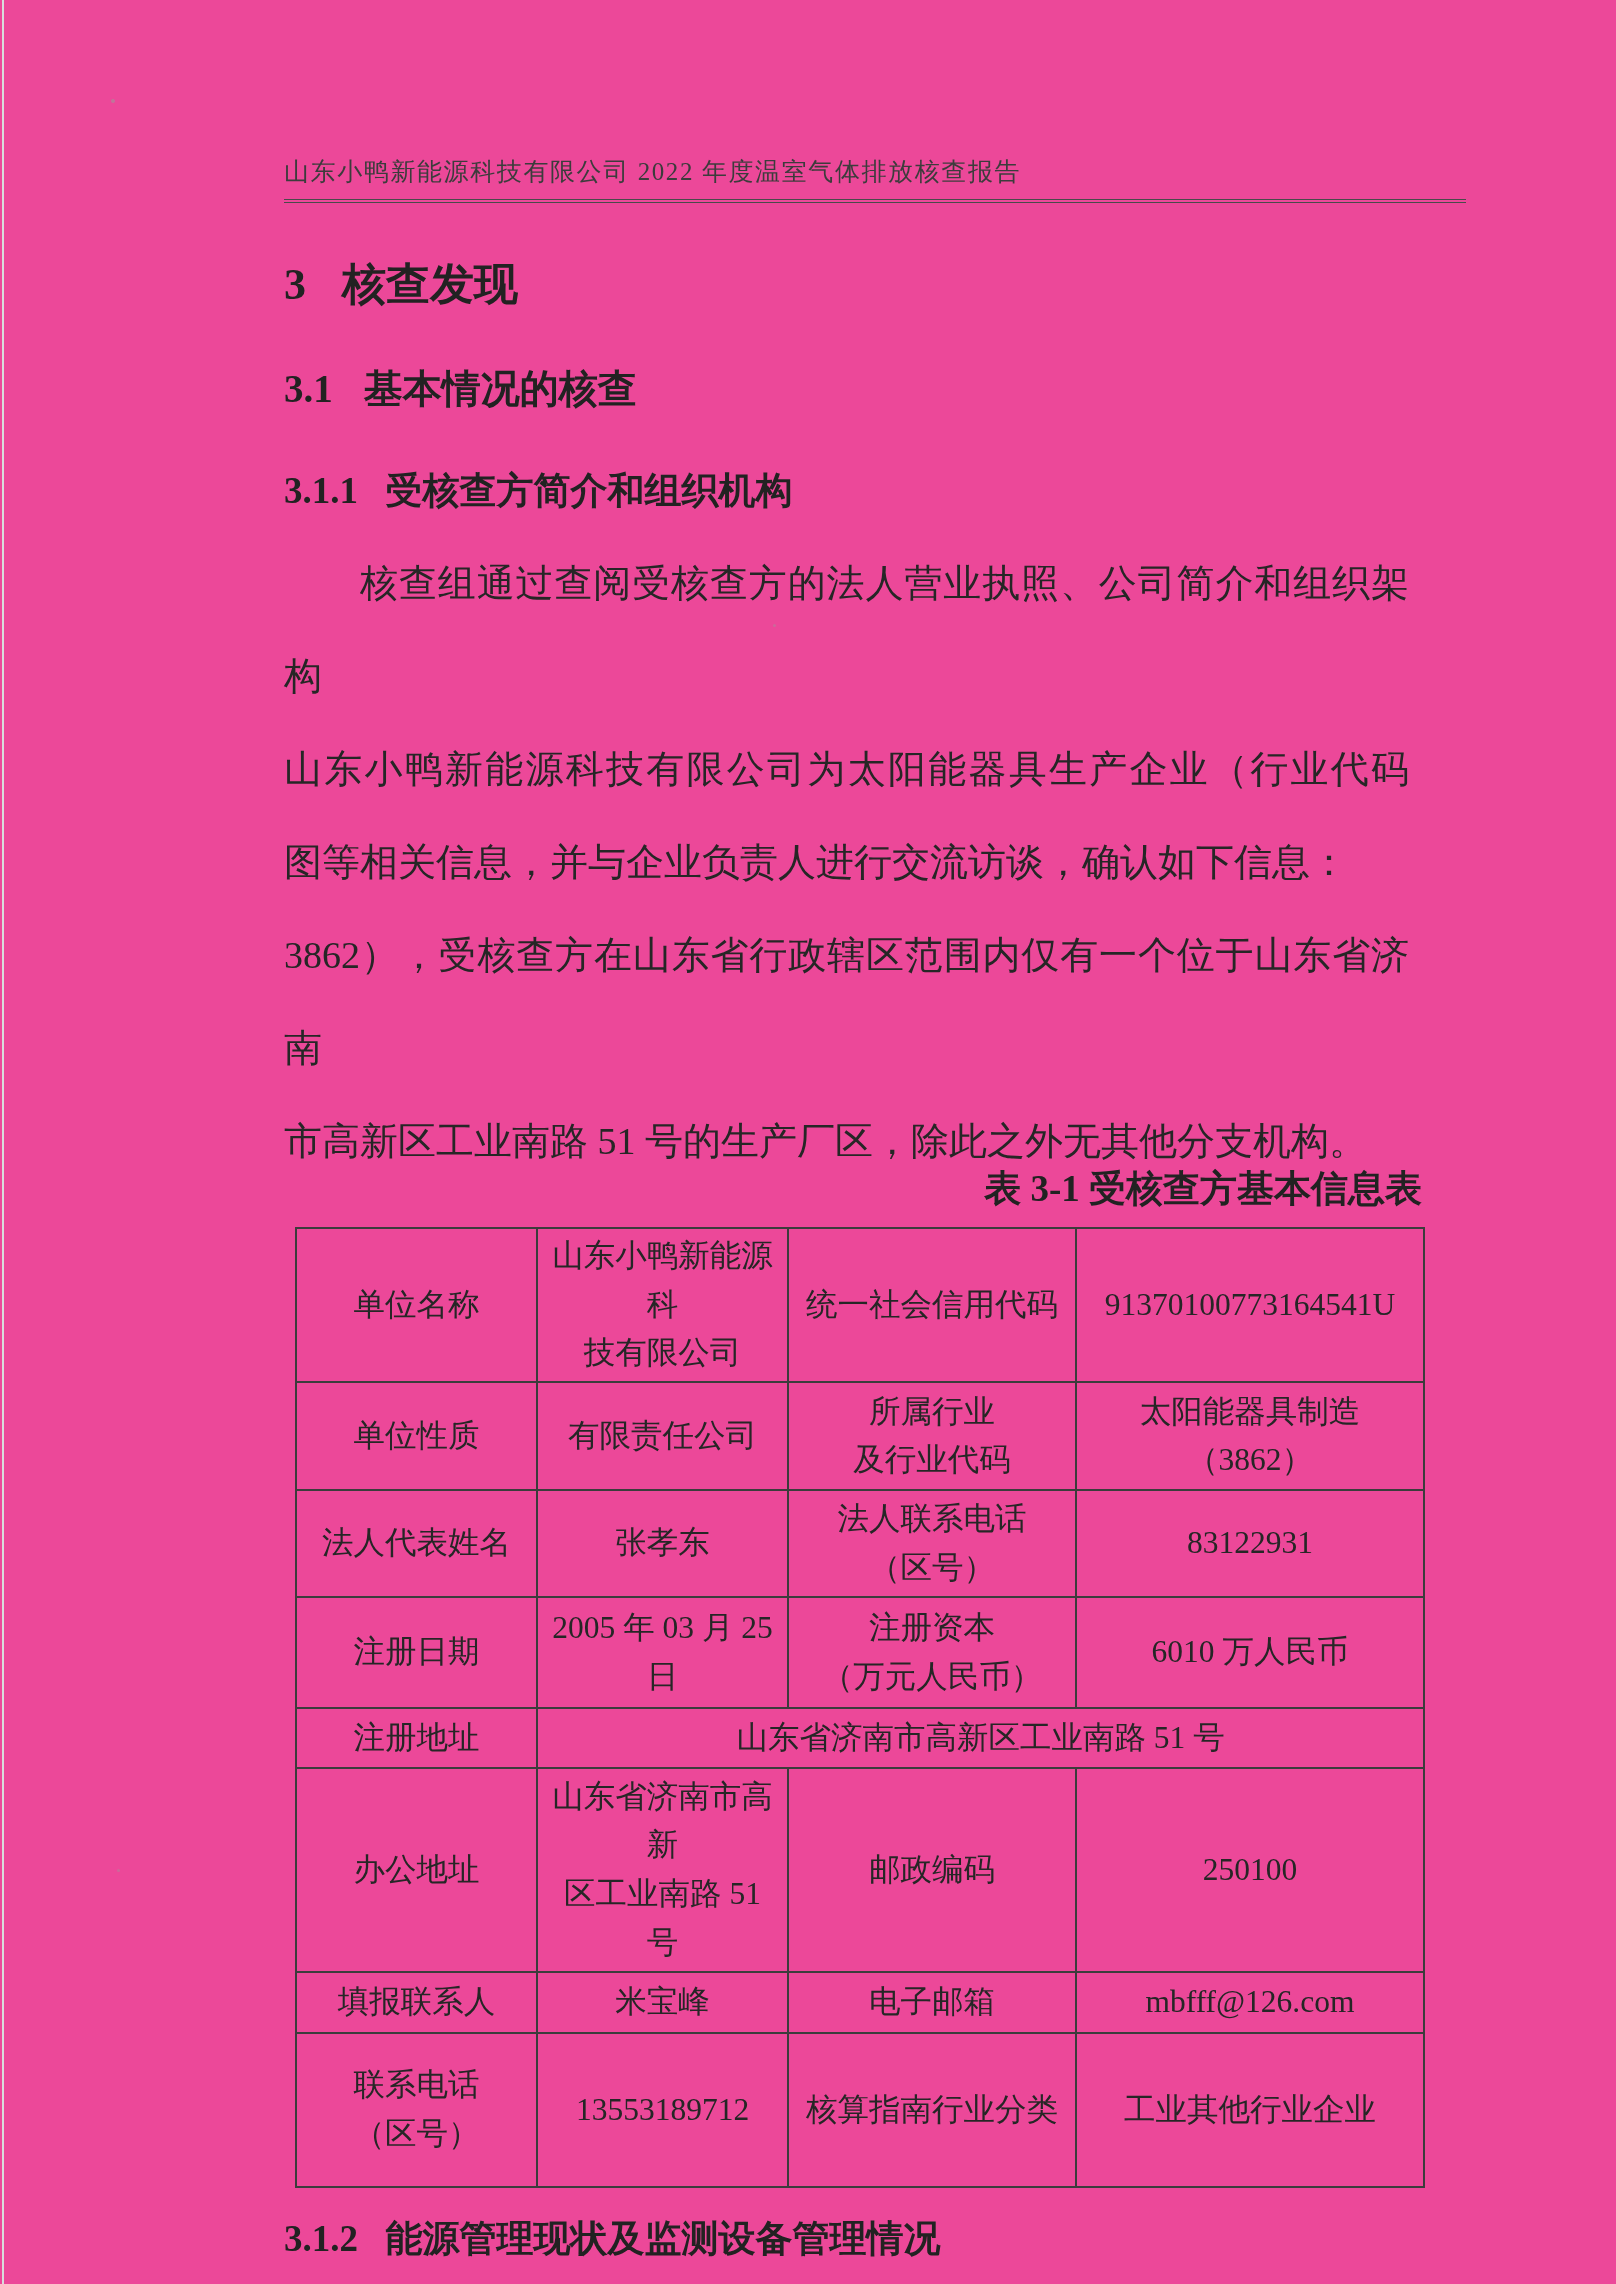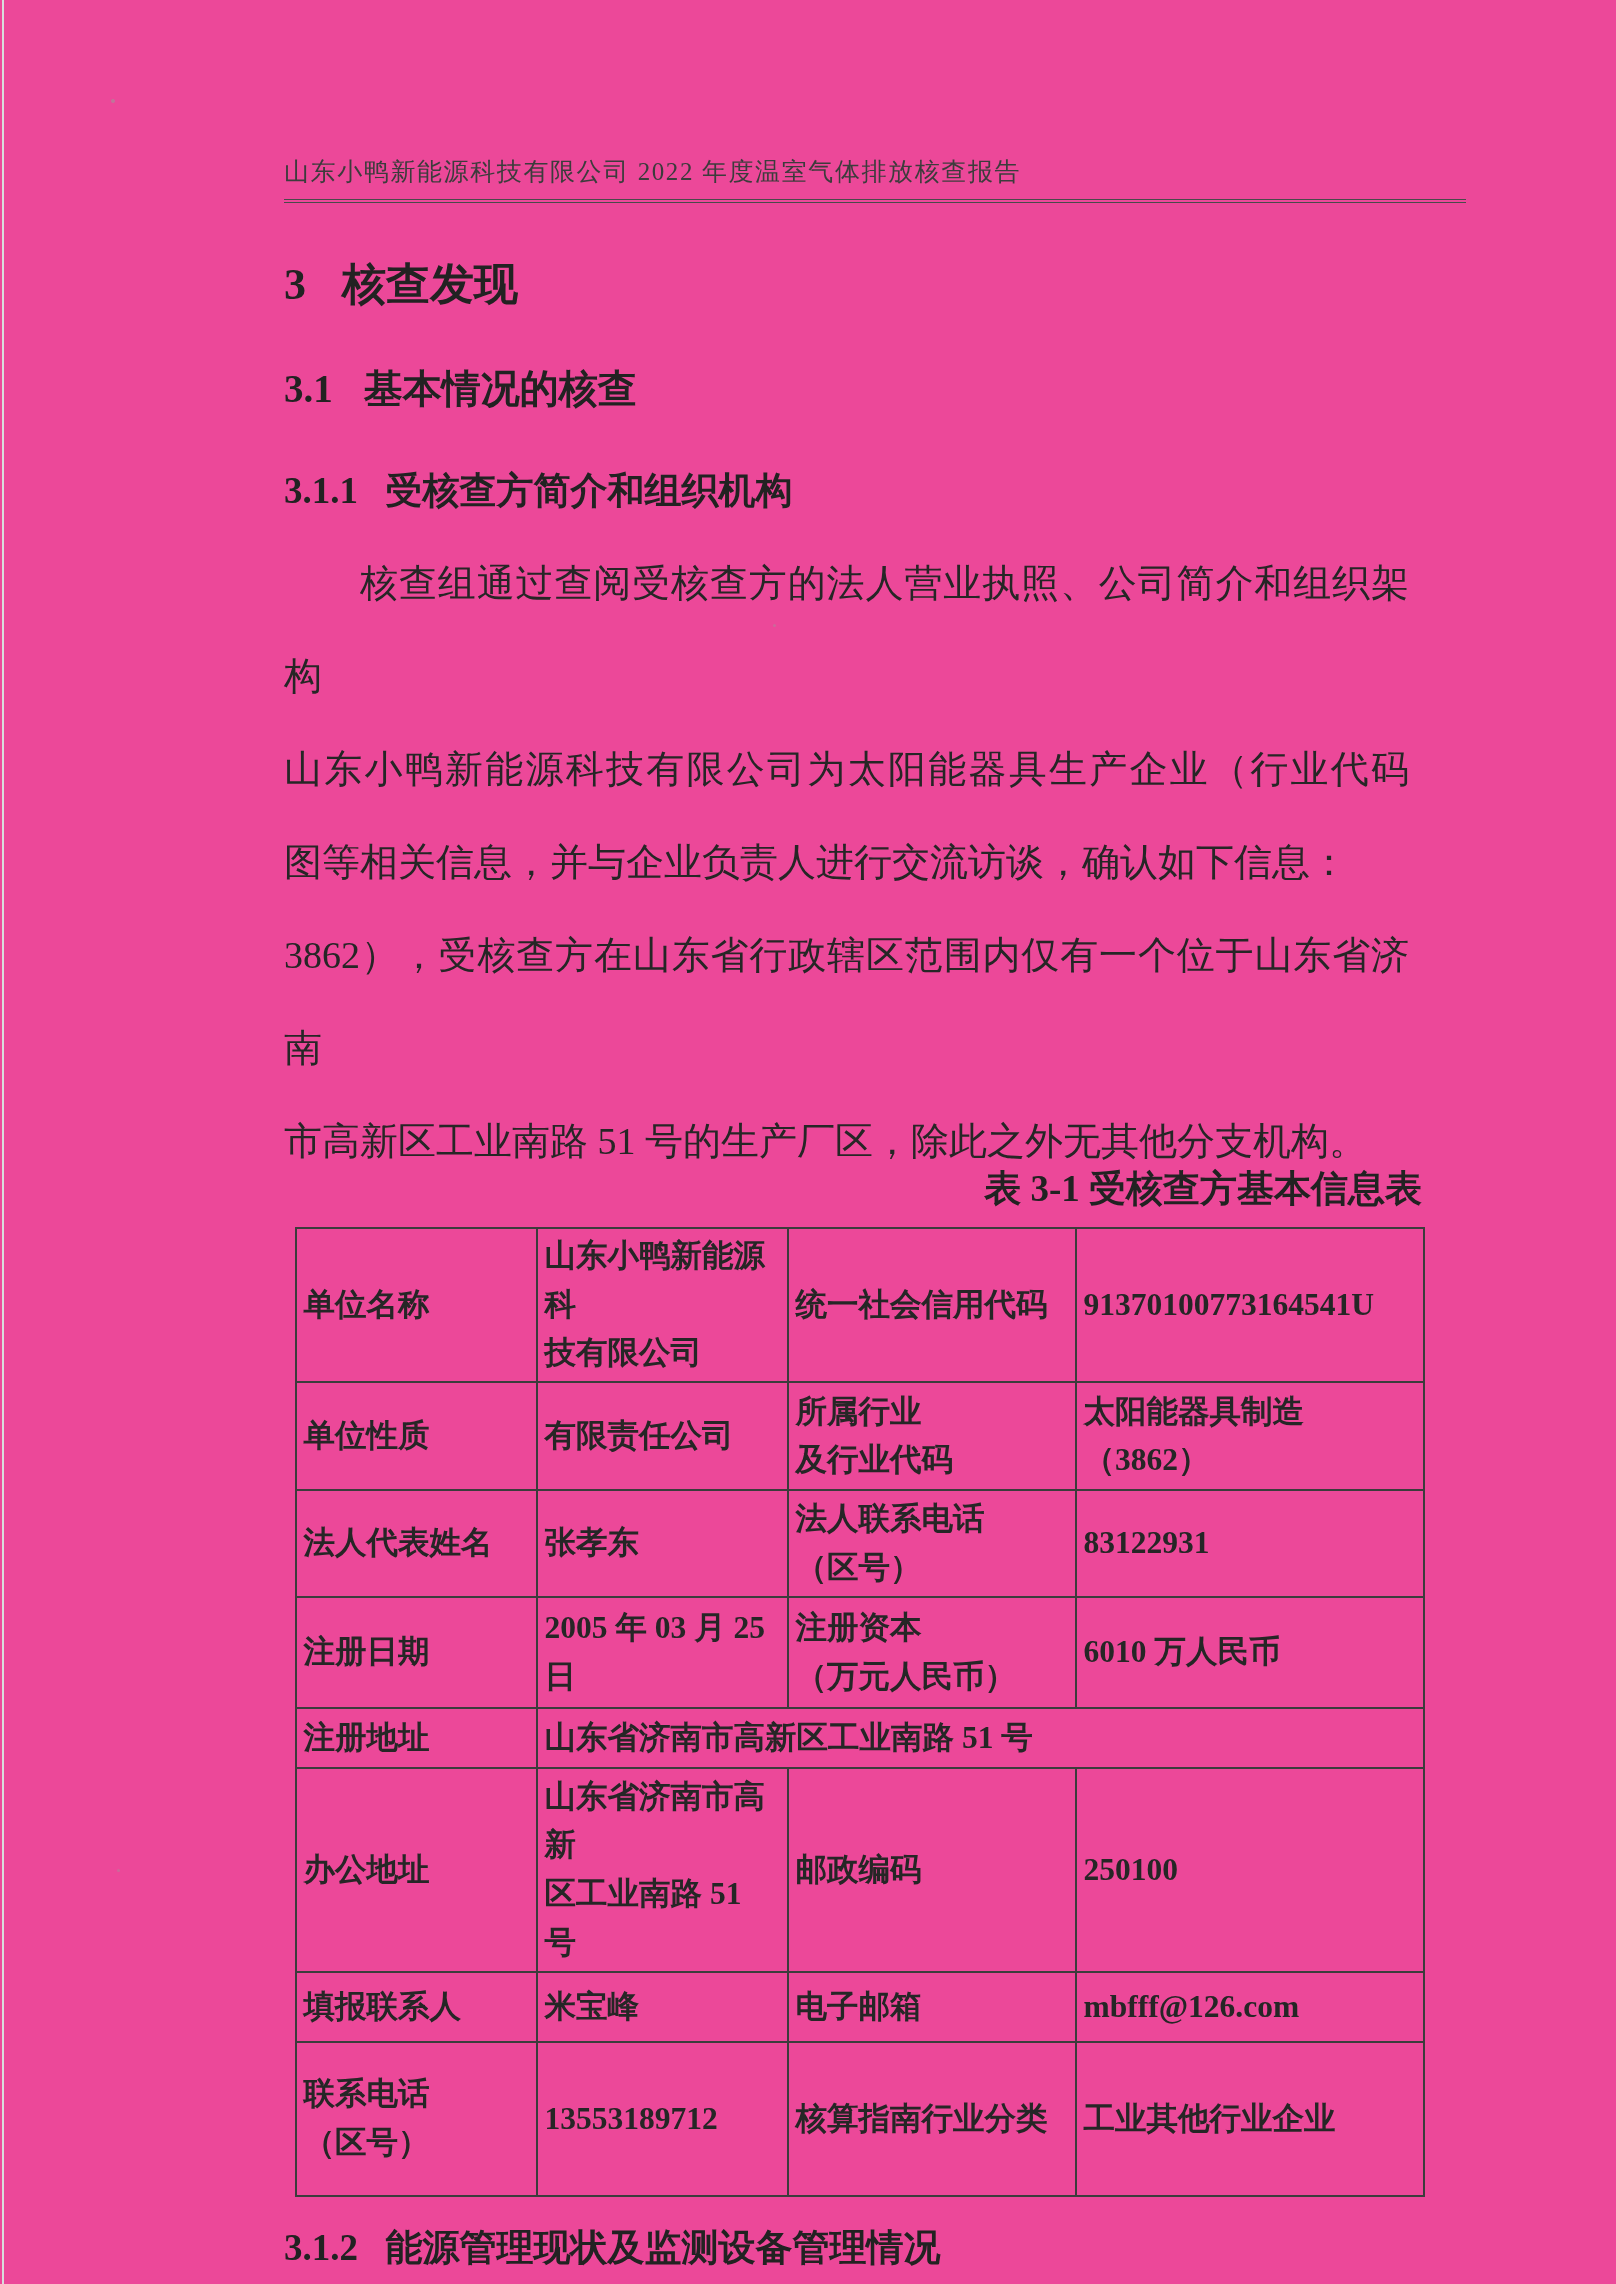--- a/index.html
+++ b/index.html
@@ -71,33 +71,33 @@
   table.info {
     margin: 13px 0 0 295px;
     width: 1127px;
     border-collapse: collapse;
     table-layout: fixed;
     font-size: 31.5px;
     color: #262626;
   }
   table.info td {
     border: 2.4px solid #3c3c3c;
+    text-align: center;
     vertical-align: middle;
     padding: 3.2px 6.5px;
     white-space: pre-line;
     line-height: 1.55;
-    font-weight: bold;
   }
   tr.r0 { height: 110px; }
   tr.r1 { height: 108px; }
   tr.r2 { height: 107px; }
   tr.r3 { height: 111px; }
   tr.r4 { height: 60px;  }
   tr.r5 { height: 107px; }
-  tr.r6 { height: 70px;  }
+  tr.r6 { height: 61px;  }
   tr.r7 { height: 154px; }
 </style>
 </head>
 <body>
 
 <div class="page">
   <div class="scan-edge"></div>
   <div class="speck s1"></div>
   <div class="speck s2"></div>
   <div class="speck s3"></div>

